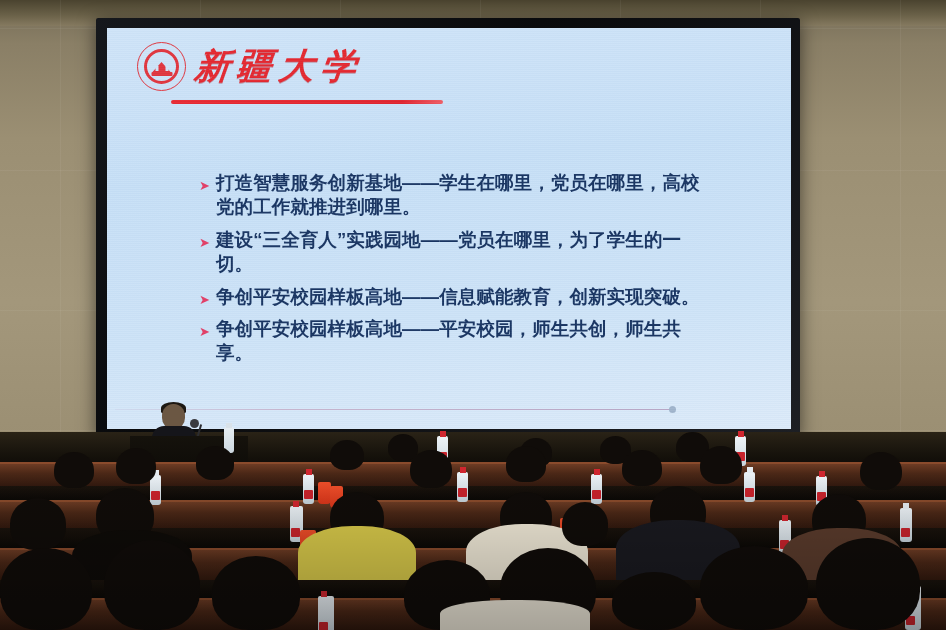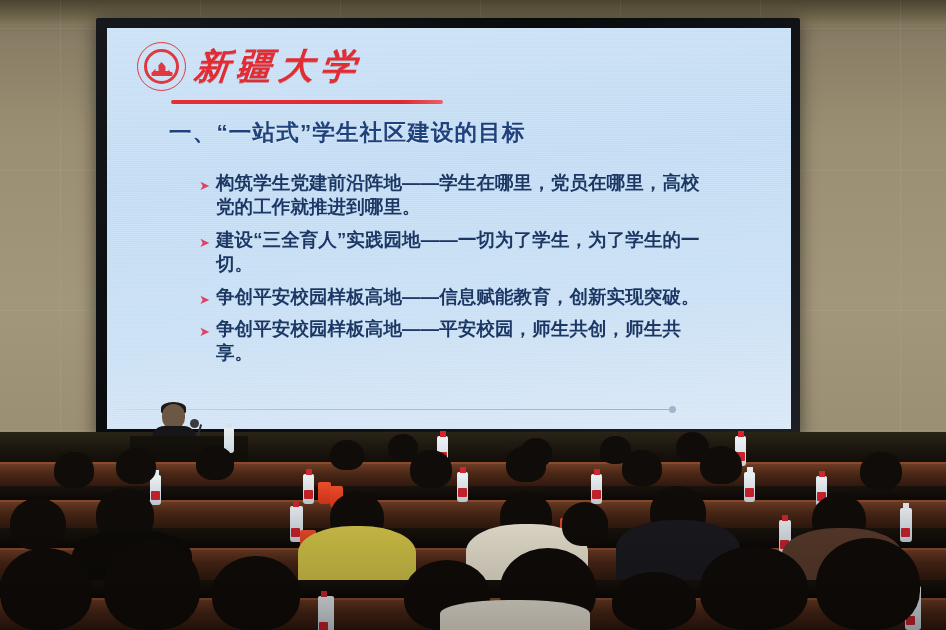--- a/index.html
+++ b/index.html
@@ -240,30 +240,29 @@
               <div class="base"></div>
             <div class="slotL"></div>
               <div class="slotR"></div>
           </div>
         </div>
         <div class="wordmark">新疆大学</div>
       </div>
 
       <div class="red-rule"></div>
 
-      <div class="slide-title">一、“一站式”学生社区建设的目标</div>
 
       <div class="bullets">
         <div class="bullet">
           <div class="marker">➤</div>
-          <div class="btext">构筑学生党建前沿阵地——学生在哪里，党员在哪里，高校党的工作就推进到哪里。</div>
+          <div class="btext">打造智慧服务创新基地——学生在哪里，党员在哪里，高校党的工作就推进到哪里。</div>
         </div>
         <div class="bullet">
           <div class="marker">➤</div>
-          <div class="btext">建设“三全育人”实践园地——一切为了学生，为了学生的一切。</div>
+          <div class="btext">建设“三全育人”实践园地——党员在哪里，为了学生的一切。</div>
         </div>
         <div class="bullet">
           <div class="marker">➤</div>
           <div class="btext">争创平安校园样板高地——信息赋能教育，创新实现突破。</div>
         </div>
         <div class="bullet">
           <div class="marker">➤</div>
           <div class="btext">争创平安校园样板高地——平安校园，师生共创，师生共享。</div>
         </div>
       </div>

